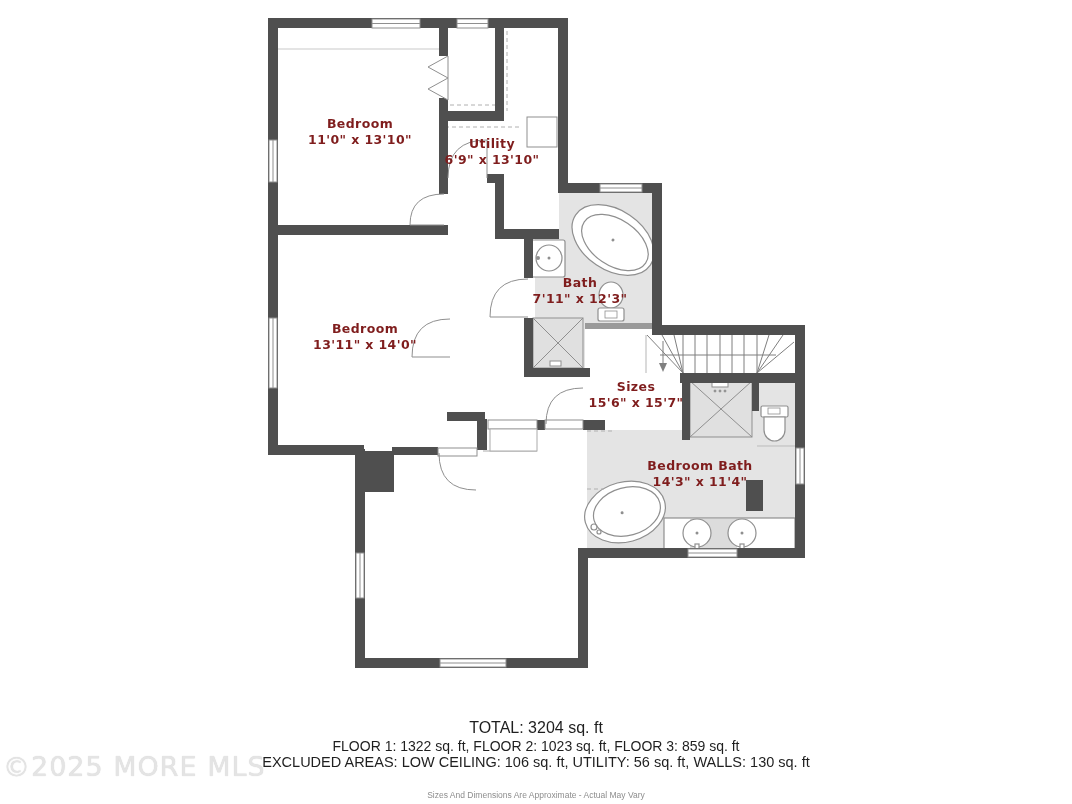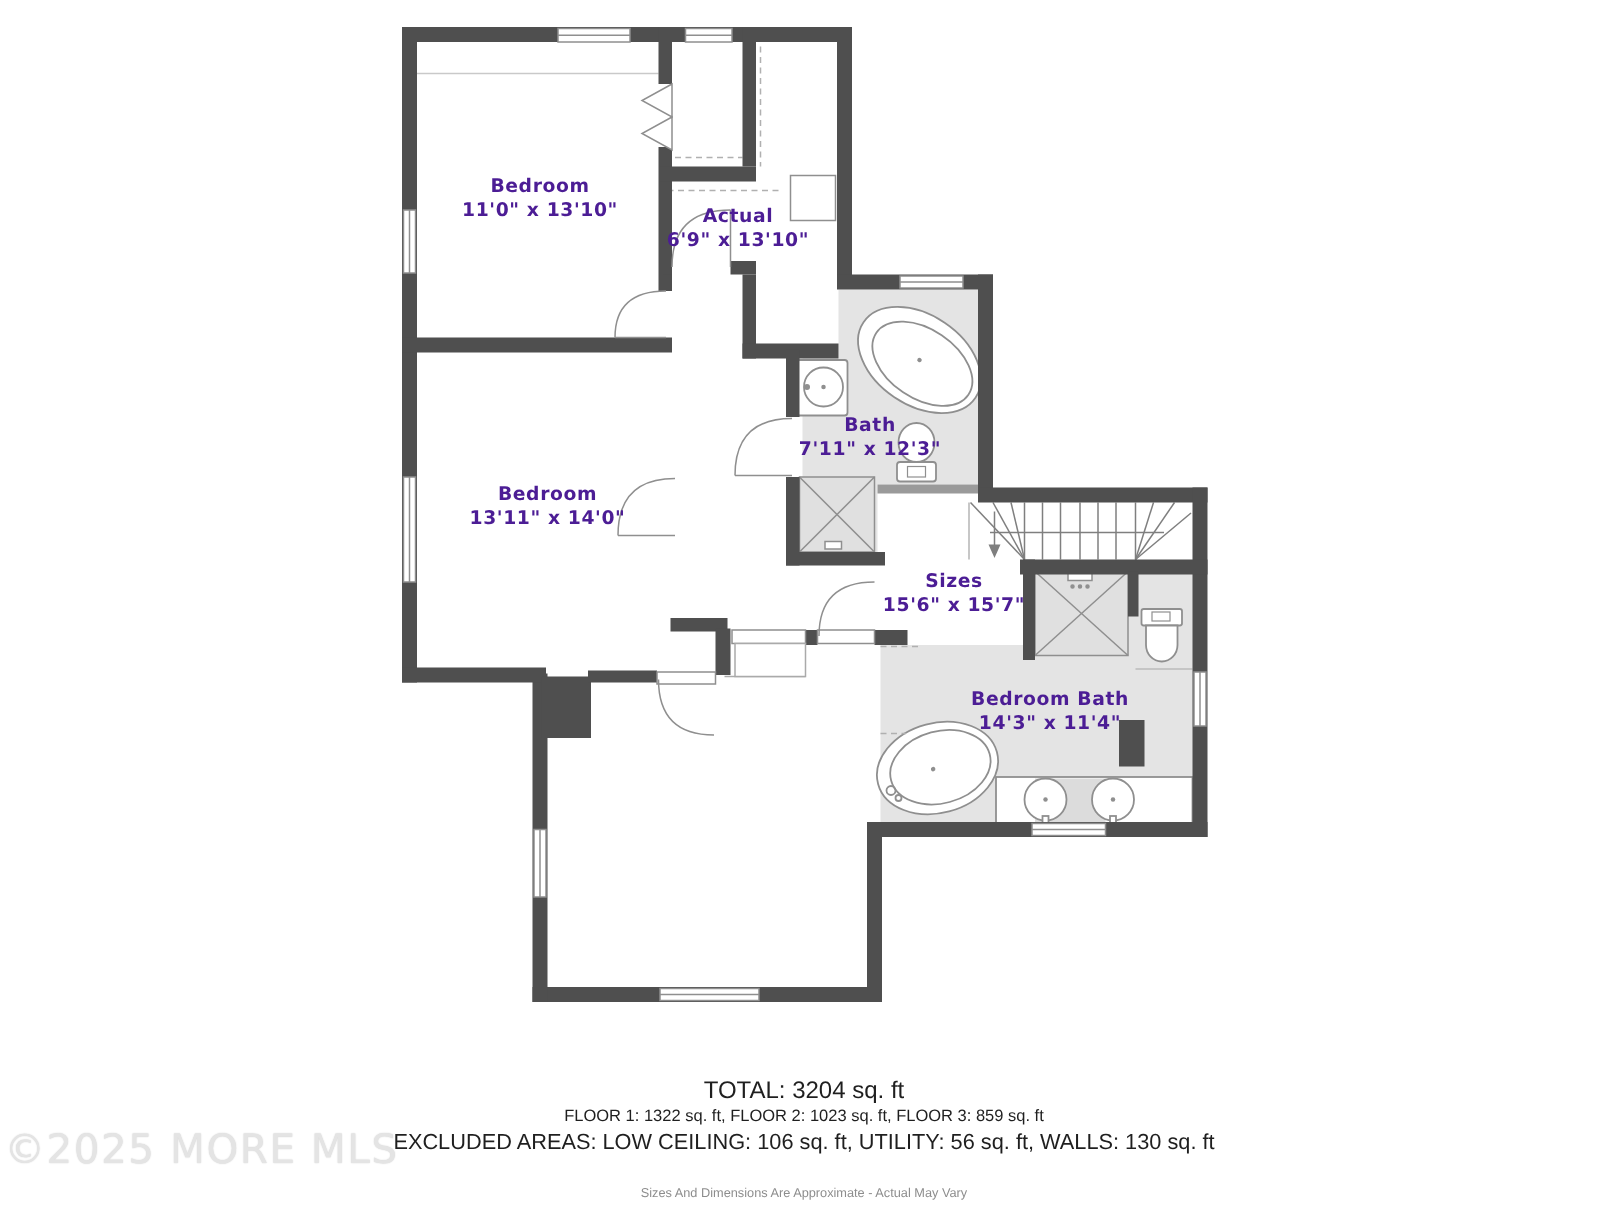--- a/index.html
+++ b/index.html
@@ -1,25 +1,25 @@
 <!DOCTYPE html>
 <html><head>
 <meta charset="utf-8">
 <style>
   html,body{margin:0;padding:0;background:#ffffff;}
   .canvas{position:relative;width:1072px;height:804px;background:#fff;overflow:hidden;
           font-family:"DejaVu Sans","Liberation Sans",sans-serif;}
   svg{position:absolute;left:0;top:0;}
   .room-label{position:absolute;transform:translateX(-50%);text-align:center;white-space:nowrap;
-              color:#4c1d95;font-weight:bold;font-size:12.5px;letter-spacing:.4px;line-height:16px;}
+              color:#7f1d1d;font-weight:bold;font-size:12.5px;letter-spacing:.4px;line-height:16px;}
   .room-label .dims{font-size:12.5px;}
   .summary{position:absolute;left:0;right:0;text-align:center;color:#1f1f1f;
            font-family:"Liberation Sans",sans-serif;}
   .summary .total{position:absolute;left:0;right:0;top:719px;font-size:16px;font-weight:normal;}
-  .summary .floors{position:absolute;left:0;right:0;top:738px;font-size:11px;}
+  .summary .floors{position:absolute;left:0;right:0;top:738px;font-size:14px;}
   .summary .excluded{position:absolute;left:0;right:0;top:754px;font-size:14.5px;}
   .summary .disclaimer{position:absolute;left:0;right:0;top:778px;font-size:8.5px;color:#8d8d8d;margin-top:12px;}
   .watermark{position:absolute;left:3px;top:751px;font-size:27px;letter-spacing:1px;
              color:#e4e4e4;text-shadow:0 0 1px #cfcfcf;font-weight:500;}
 </style>
 </head>
 <body>
 
 <div class="canvas">
 
@@ -240,21 +240,21 @@
       <rect x="490" y="429" width="47" height="22" fill="#ffffff" stroke="#aaaaaa"></rect>
     </g>
   </g>
 </svg>
 
 <div class="room-label" style="left:360px;top:116px">
   <div>Bedroom</div>
   <div class="dims">11'0" x 13'10"</div>
 </div>
 <div class="room-label" style="left:492px;top:136px">
-  <div>Actual</div>
+  <div>Utility</div>
   <div class="dims">6'9" x 13'10"</div>
 </div>
 <div class="room-label" style="left:365px;top:321px">
   <div>Bedroom</div>
   <div class="dims">13'11" x 14'0"</div>
 </div>
 <div class="room-label" style="left:580px;top:275px">
   <div>Bath</div>
   <div class="dims">7'11" x 12'3"</div>
 </div>

